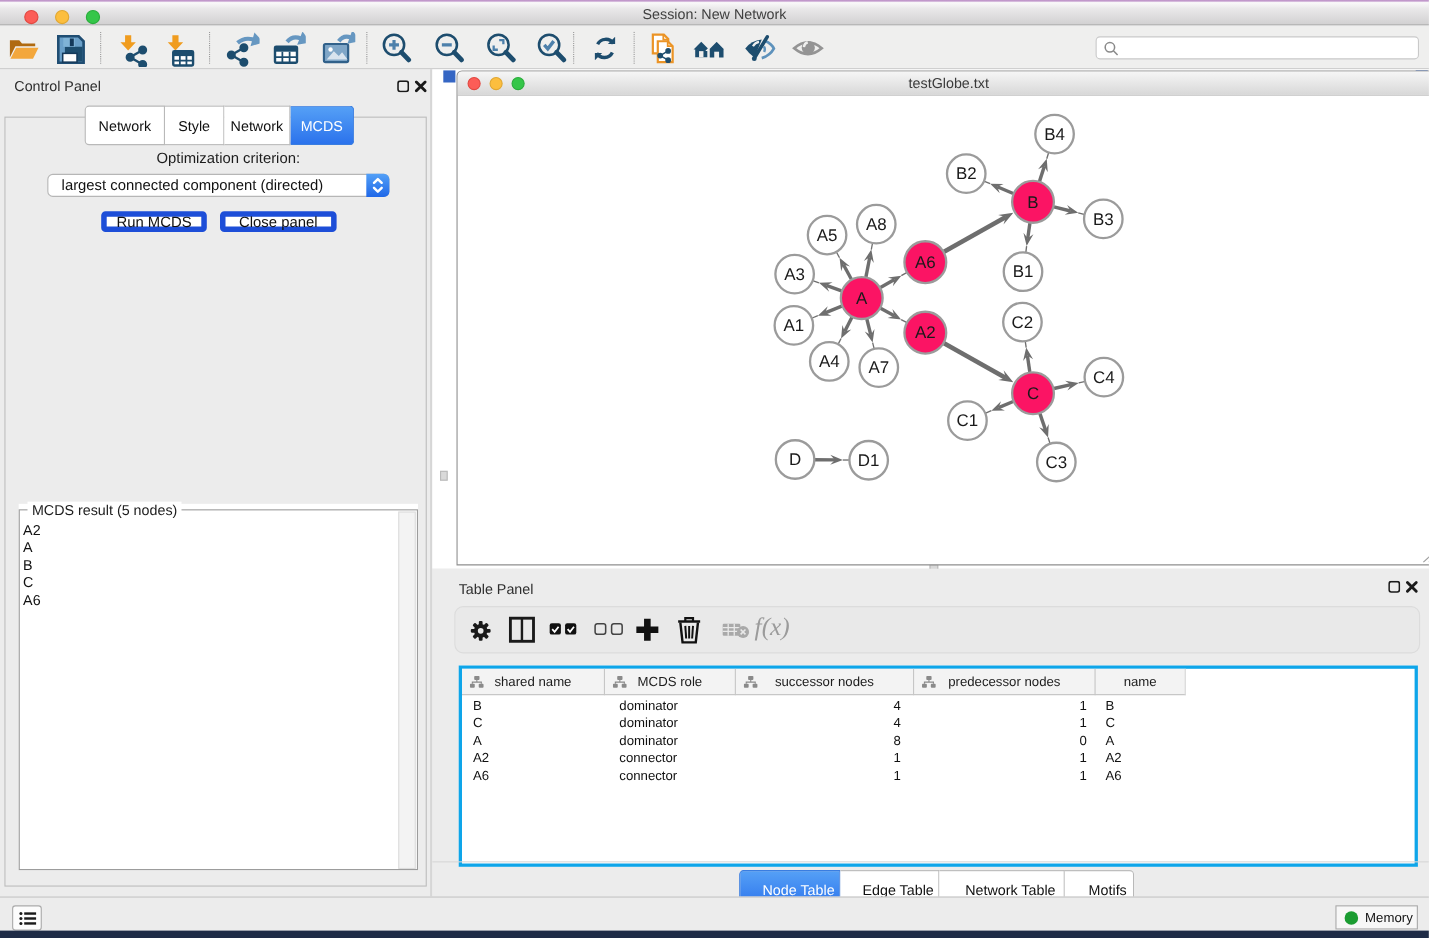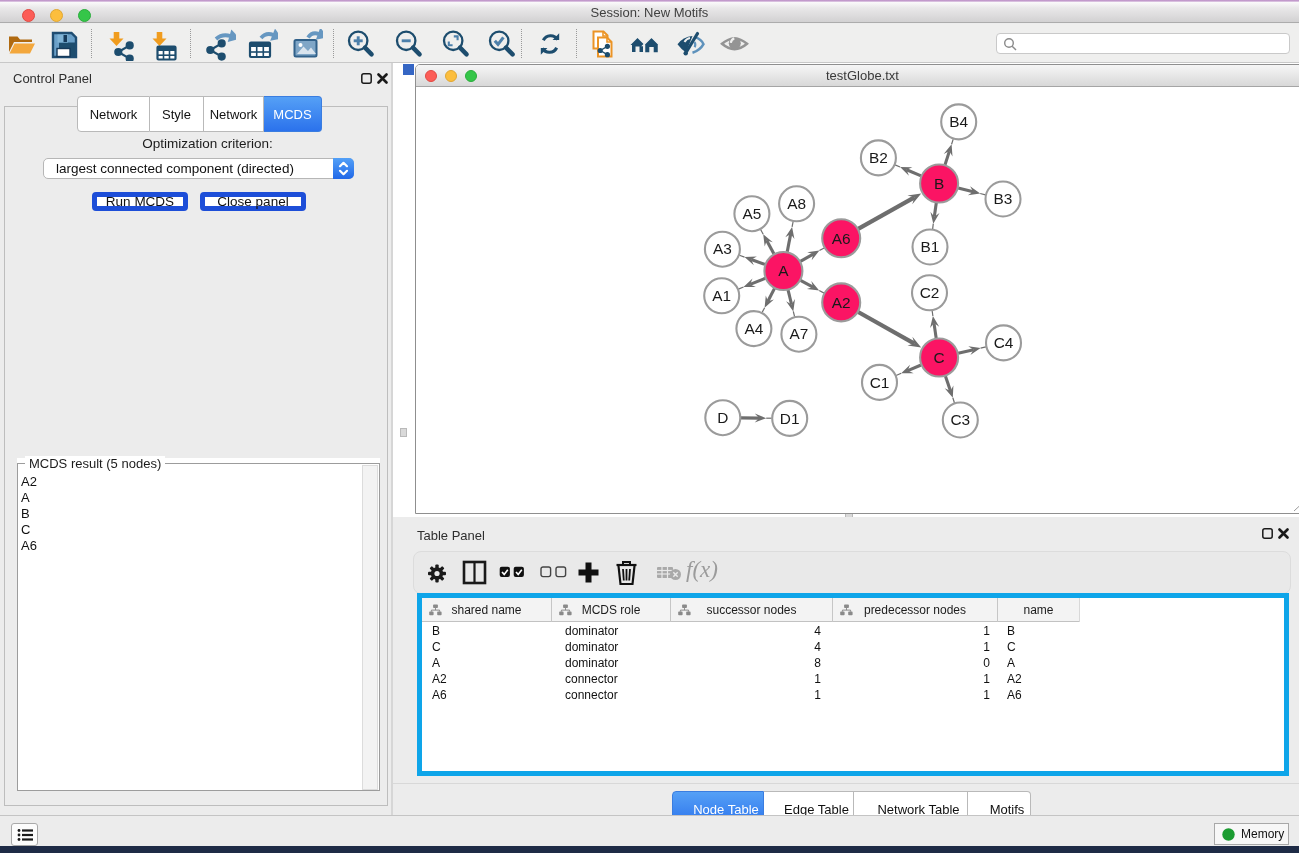--- a/index.html
+++ b/index.html
@@ -50,21 +50,21 @@
 #netwin-titlebar { left:0; top:0; width:893px; height:22px; border-radius:4px 4px 0 0;
   background:linear-gradient(#f6f6f6,#d8d8d8); border-bottom:1px solid #a5a5a5; }
 #netwin-titlebar .title { width:100%; text-align:center; font-size:13px; color:#3a3a3a; line-height:21px; }
 .tl2 { border-radius:50%; width:12px; height:12px; top:5px; }
 #graphwrap { left:0px; top:23px; }
 
 #tablepanel { left:393px; top:517px; width:906px; height:298px; background:#ececec; }
 #tp-title { left:24px; top:11px; font-size:13px; color:#2e2e2e; }
 #tp-toolbar { left:20px; top:34px; width:878px; height:43px; background:#e9e9e9;
   border:1px solid #dcdcdc; border-radius:8px; }
-#tbl { left:24px; top:76px; width:872px; height:183px; background:#fff; border:5px solid #0ea5e9; }
+#tbl { left:24px; top:88px; width:872px; height:183px; background:#fff; border:3px solid #0ea5e9; }
 #tbl-headrow { left:0; top:0; height:24px; width:658px; background:#f3f3f3; border-bottom:1px solid #c2c2c2; display:flex; }
 .hcell { height:24px; border-right:1px solid #c6c6c6; font-size:12px; color:#1c1c1c;
   display:flex; align-items:center; justify-content:center; position:relative; }
 .hico { position:absolute; left:7px; top:6px; }
 .trow { position:absolute; font-size:12px; color:#111; height:16px; line-height:16px; }
 
 #bottomtabs { left:672px; top:791px; display:flex; }
 #bottomtabs .seg { border-left-width:0; font-size:13px;padding-left:16px; }
 #bottomtabs .seg:first-child { border-left-width:1px; border-radius:4px 0 0 4px; }
 #bottomtabs .seg:last-child { border-radius:0 4px 4px 0; }
@@ -76,21 +76,21 @@
   font-size:12px; color:#111; display:flex; align-items:center; }
 #wallpaper-bottom { left:0; top:846px; width:1299px; height:7px; background:#1e2b46; }
 </style>
 </head>
 <body>
 <div class="abs" id="wallpaper-top"></div>
 <div class="abs" id="titlebar">
   <div class="abs tl" style="left:22px; background:#fc5d57; border:1px solid #e14942;"></div>
   <div class="abs tl" style="left:50px; background:#fcbe3e; border:1px solid #e0a732;"></div>
   <div class="abs tl" style="left:78px; background:#35c649; border:1px solid #2aad3c;"></div>
-  <div class="title">Session: New Motifs</div>
+  <div class="title">Session: New Network</div>
 </div>
 <div class="abs" id="toolbar">
   <svg class="abs" style="left:6px; top:5px" width="32" height="32" viewBox="0 0 32 32">
       <path d="M3,7.5 L11.5,7.5 L14,10.5 L26,10.5 L26,13 L8,13 L3,23 Z" fill="#b06a10"></path>
       <path d="M8.6,14.5 L29,14.5 L24,24.5 L3.5,24.5 Z" fill="#f3a73c"></path>
     </svg>
     <svg class="abs" style="left:48px; top:5px" width="32" height="32" viewBox="0 0 32 32">
       <path d="M5,4 h18.5 l4.5,4.5 v19.5 h-23 z" fill="#6aa0c9" stroke="#1f4d72" stroke-width="2.4"></path>
       <path d="M11,13.5 h16 v13.5 h-16 z" fill="#1d4d6e"></path>
       <rect x="9.5" y="5.5" width="10.5" height="8" fill="#7fb3d6"></rect>

